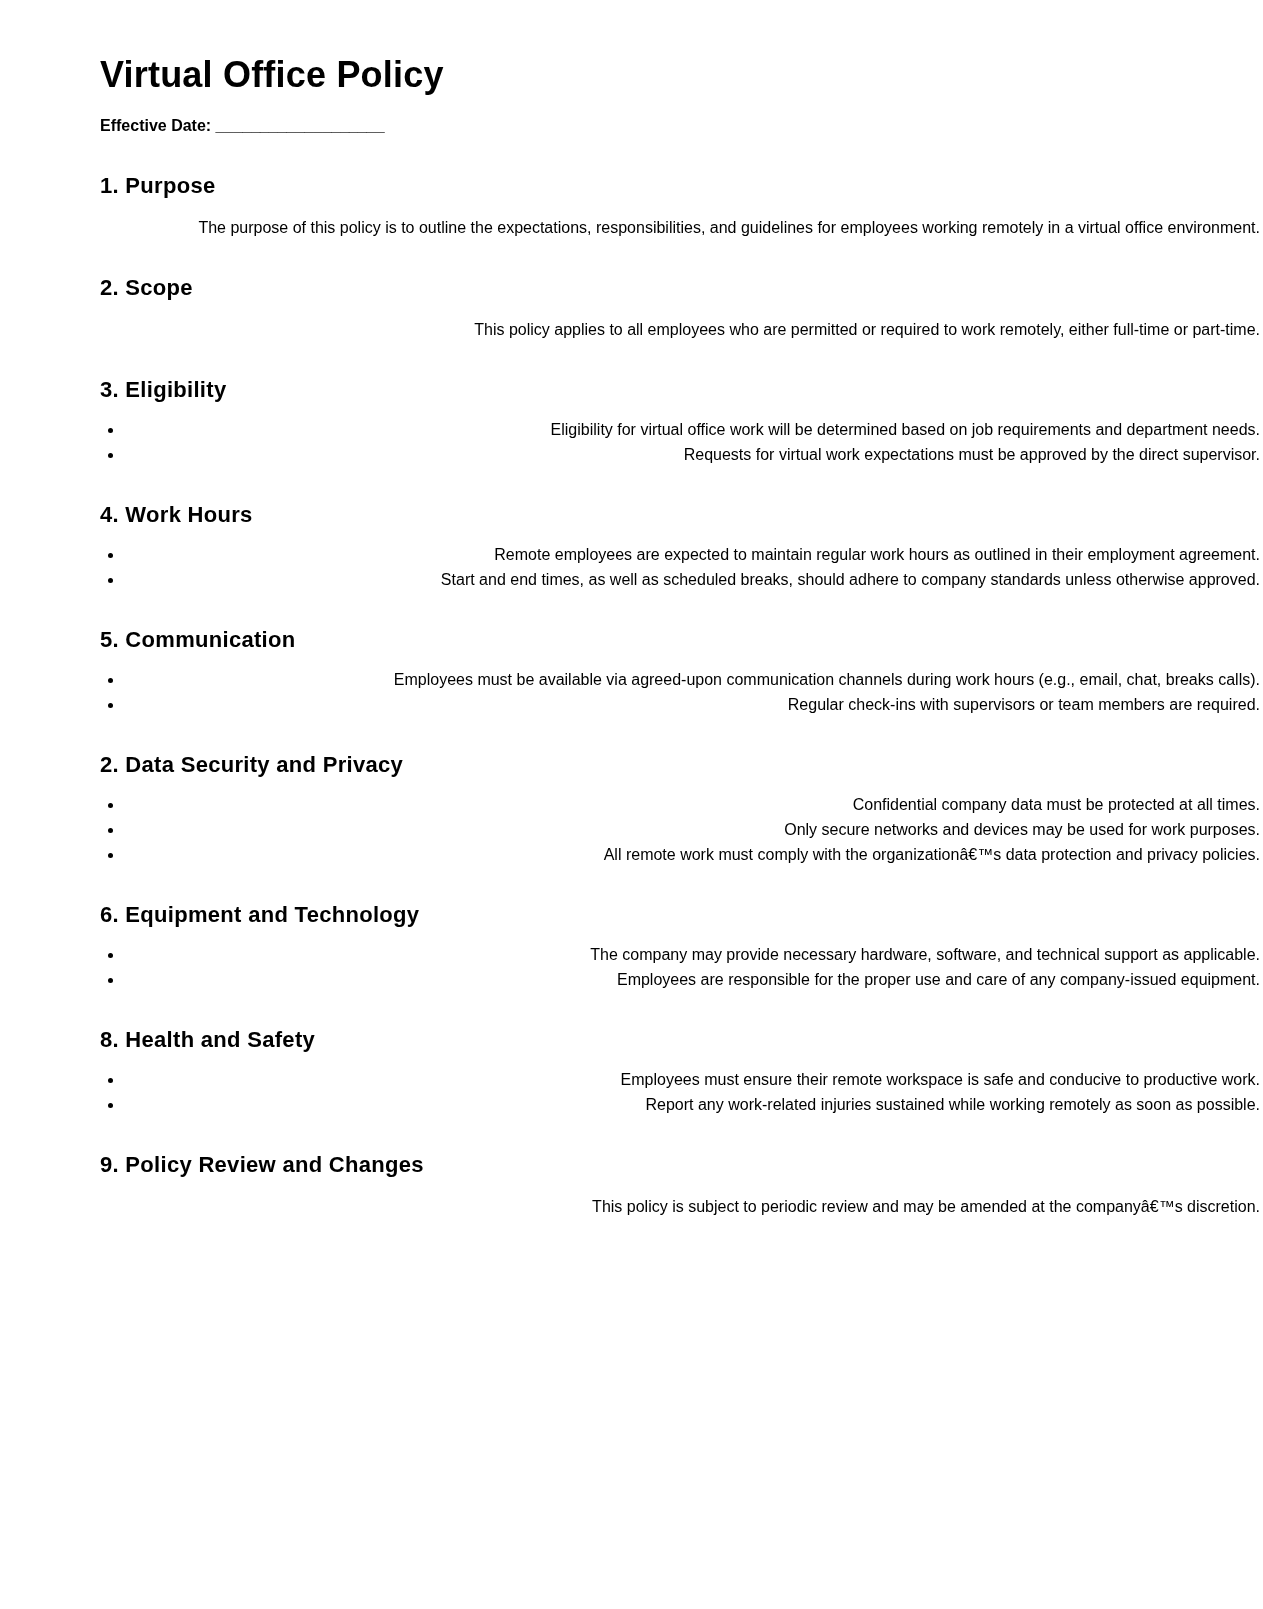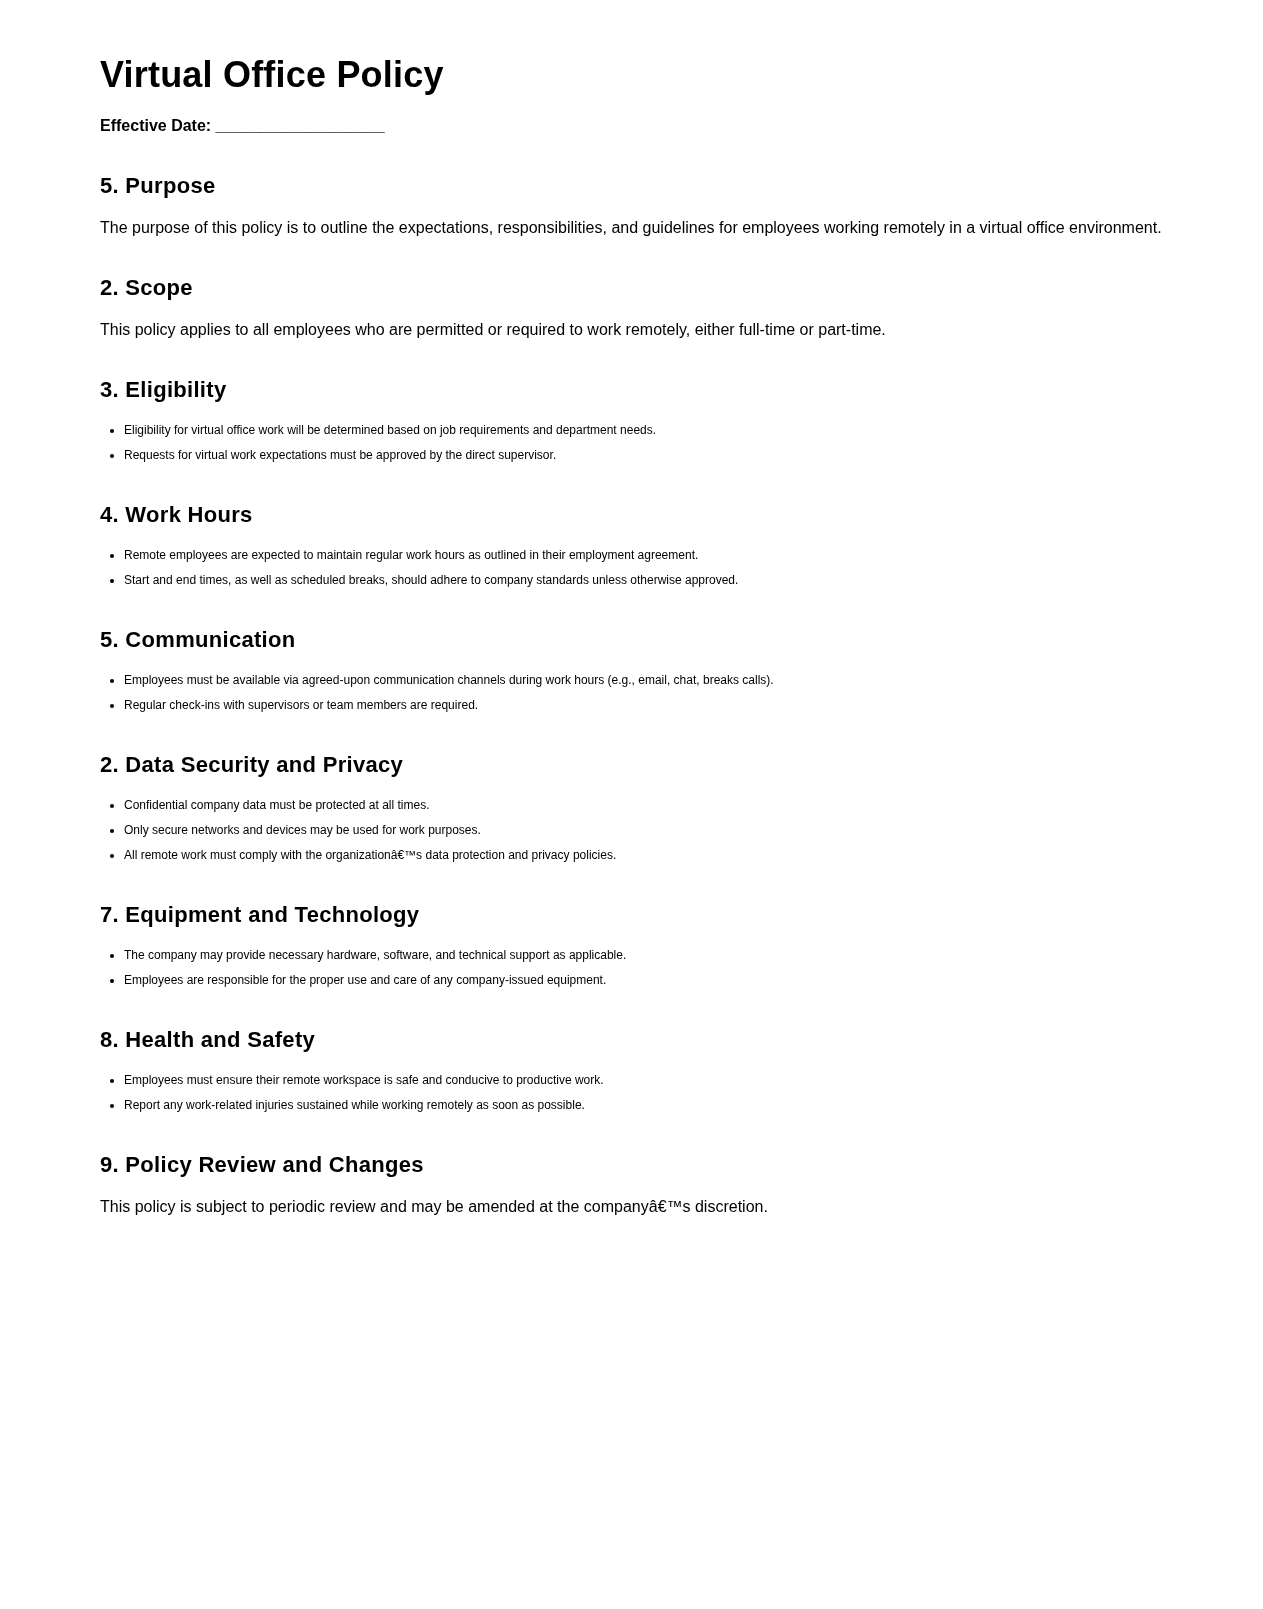--- a/index.html
+++ b/index.html
@@ -31,40 +31,42 @@
       font-size: 22px;
       font-weight: bold;
       margin: 36px 0 0 0;
       line-height: 28px;
       letter-spacing: 0.3px;
     }
     p.body {
       font-size: 16px;
       margin: 18px 0 0 0;
       line-height: 20px;
+      text-align: right;
     }
     ul {
       margin: 16px 0 0 0;
       padding-left: 24px;
     }
     ul li {
-      font-size: 12px;
+      font-size: 16px;
       line-height: 20px;
       margin-bottom: 5px;
+      text-align: right;
     }
   </style>
 </head>
 <body>
 
 <div class="page">
   <h1>Virtual Office Policy</h1>
   <p class="effective">Effective Date: ___________________</p>
 
   <div class="section">
-    <h2>5. Purpose</h2>
+    <h2>1. Purpose</h2>
     <p class="body">The purpose of this policy is to outline the expectations, responsibilities, and guidelines for employees working remotely in a virtual office environment.</p>
   </div>
 
   <div class="section">
     <h2>2. Scope</h2>
     <p class="body">This policy applies to all employees who are permitted or required to work remotely, either full-time or part-time.</p>
   </div>
 
   <div class="section">
     <h2>3. Eligibility</h2>
@@ -93,21 +95,21 @@
   <div class="section">
     <h2>2. Data Security and Privacy</h2>
     <ul>
       <li>Confidential company data must be protected at all times.</li>
       <li>Only secure networks and devices may be used for work purposes.</li>
       <li>All remote work must comply with the organizationâ€™s data protection and privacy policies.</li>
     </ul>
   </div>
 
   <div class="section">
-    <h2>7. Equipment and Technology</h2>
+    <h2>6. Equipment and Technology</h2>
     <ul>
       <li>The company may provide necessary hardware, software, and technical support as applicable.</li>
       <li>Employees are responsible for the proper use and care of any company-issued equipment.</li>
     </ul>
   </div>
 
   <div class="section">
     <h2>8. Health and Safety</h2>
     <ul>
       <li>Employees must ensure their remote workspace is safe and conducive to productive work.</li>

